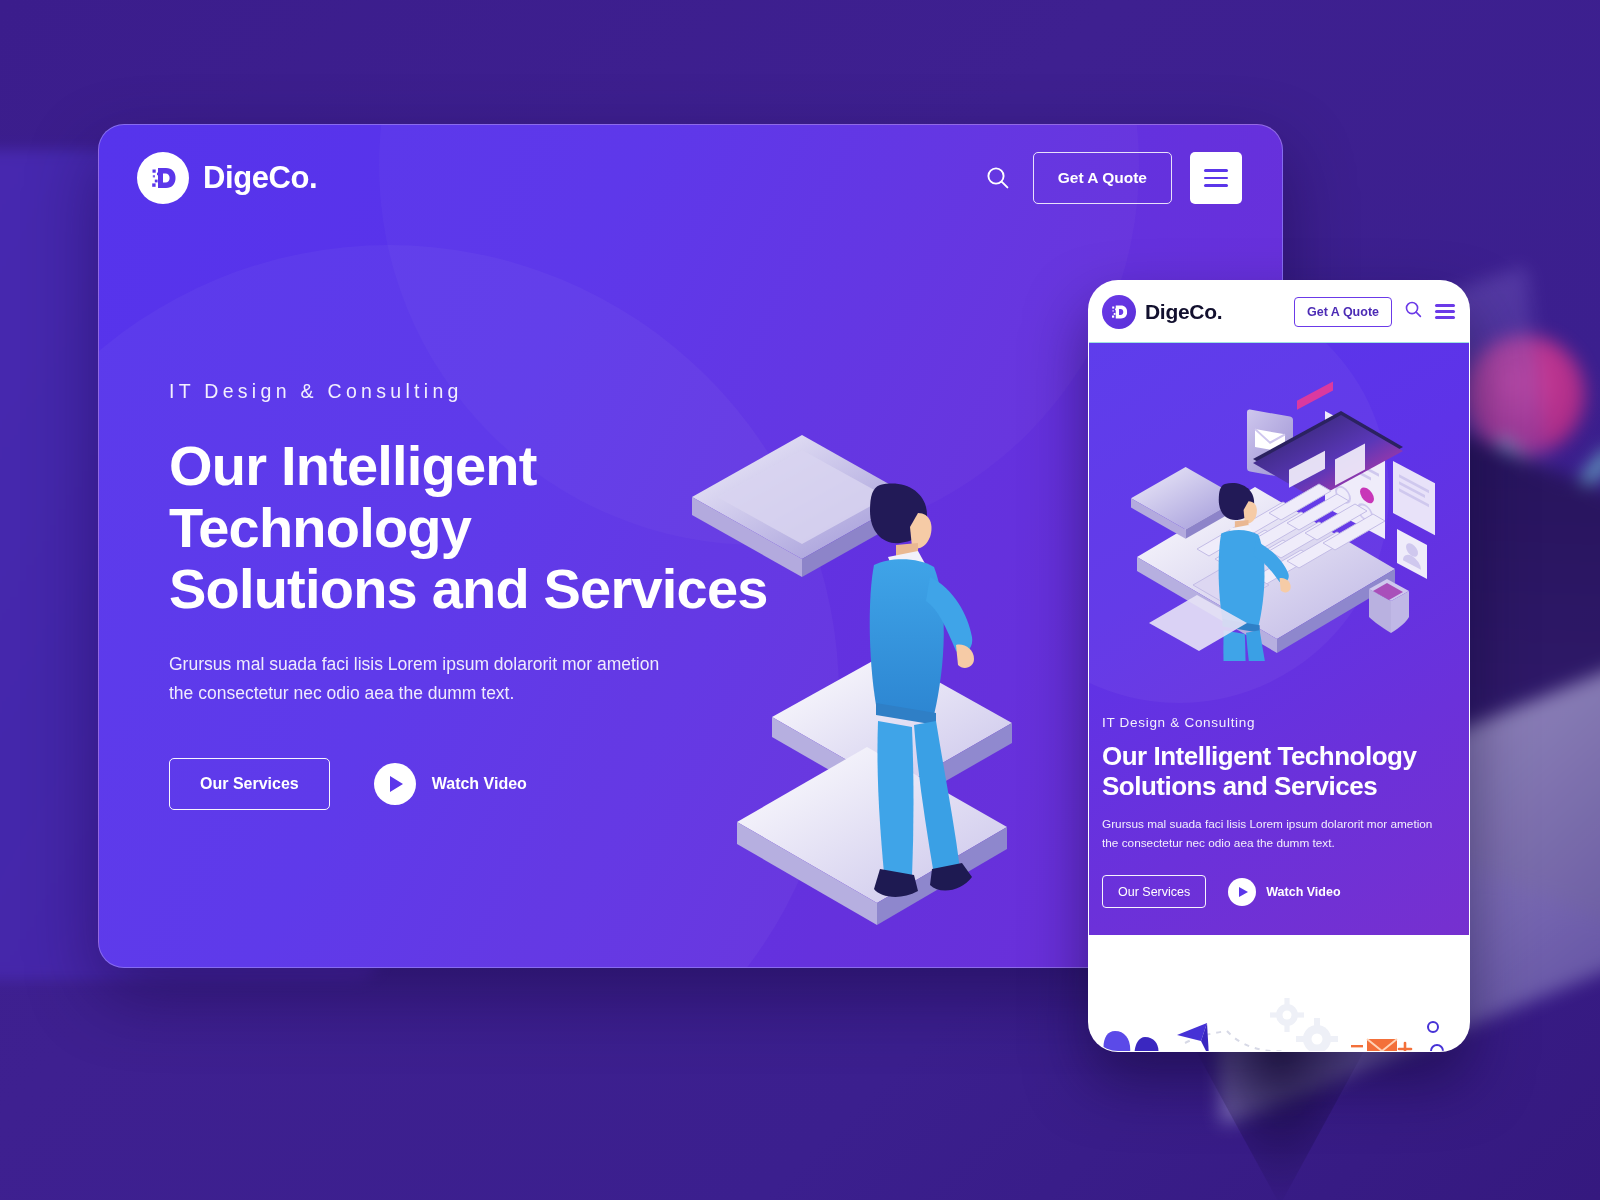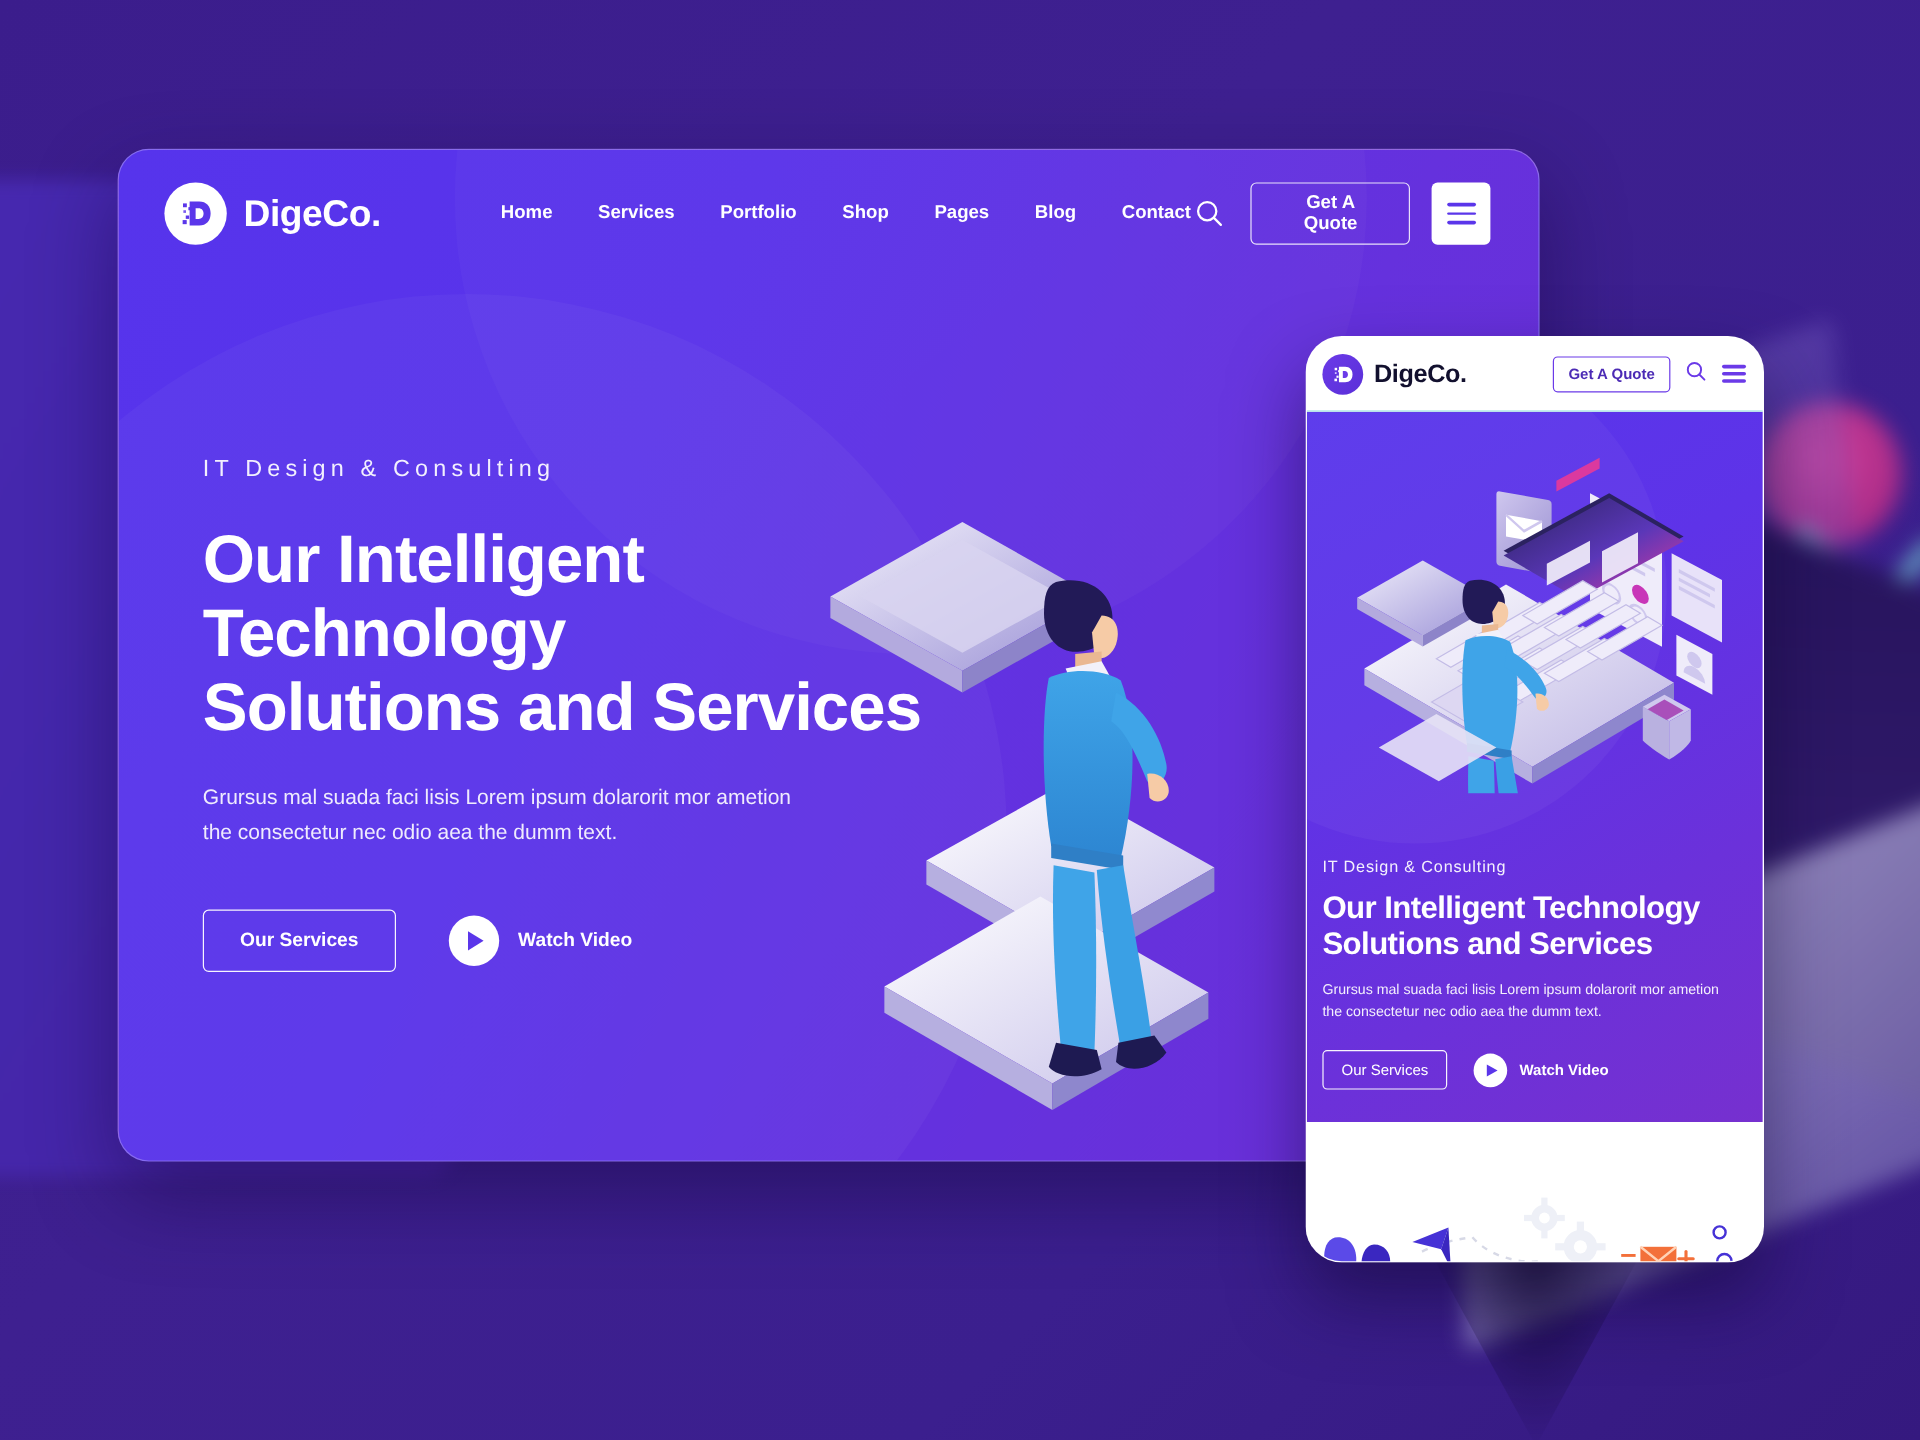--- a/index.html
+++ b/index.html
@@ -294,29 +294,20 @@
           <rect x="6.5" y="8.5" width="3.2" height="3.2" fill="#5b36ea"></rect>
           <rect x="11" y="11.6" width="2.6" height="2.6" fill="#5b36ea"></rect>
           <rect x="6.8" y="14.2" width="2.2" height="2.2" fill="#7b5bf0"></rect>
           <rect x="8.8" y="18.6" width="2.8" height="2.8" fill="#5b36ea"></rect>
           <rect x="6.2" y="22.4" width="3.4" height="3.4" fill="#5b36ea"></rect>
         </svg>
       </div>
       <span class="brand-name">DigeCo.</span>
     </div>
 
-    <nav class="d-menu">
-      <a href="#">Home</a>
-      <a href="#">Services</a>
-      <a href="#">Portfolio</a>
-      <a href="#">Shop</a>
-      <a href="#">Pages</a>
-      <a href="#">Blog</a>
-      <a href="#">Contact</a>
-    </nav>
 
     <div class="d-nav-right">
       <div class="icon-btn">
         <svg width="26" height="26" viewBox="0 0 26 26" aria-hidden="true">
           <circle cx="11" cy="11" r="7.6" fill="none" stroke="#fff" stroke-width="1.9"></circle>
           <line x1="16.6" y1="16.6" x2="22.4" y2="22.4" stroke="#fff" stroke-width="1.9" stroke-linecap="round"></line>
         </svg>
       </div>
       <button class="quote-btn">Get A Quote</button>
       <div class="burger-btn">

